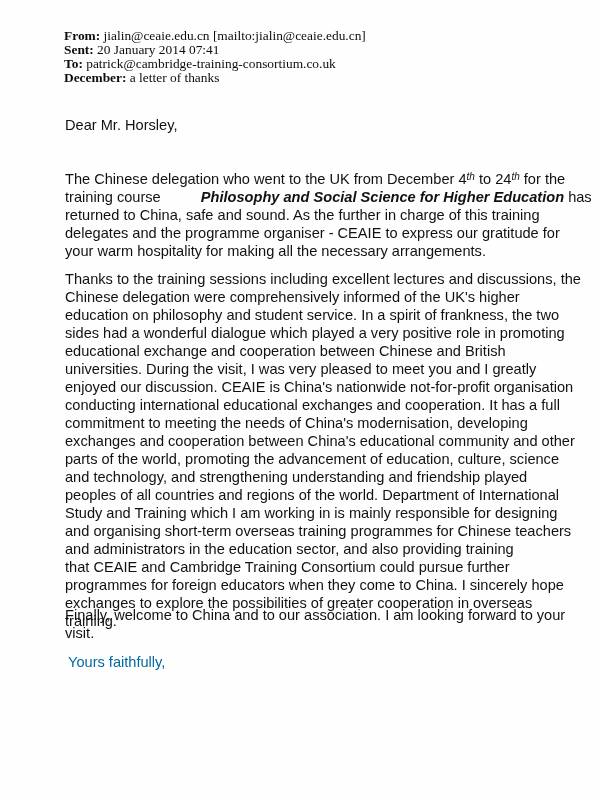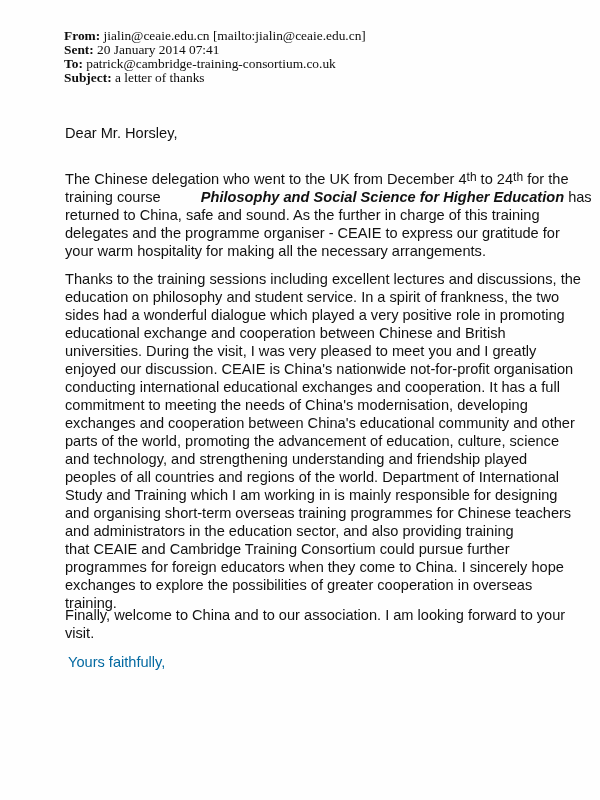--- a/index.html
+++ b/index.html
@@ -13,60 +13,61 @@
     position: absolute; left: 64px; top: 29px; width: 520px;
     font-family: "Liberation Serif", serif; font-size: 13.4px; line-height: 14px; color: #0d0d0d;
   }
   .header .row { white-space: nowrap; }
   .header .lbl { font-weight: bold; }
   .body-text {
     position: absolute; left: 65px; width: 520px;
     font-family: "Liberation Sans", sans-serif; font-size: 14.6px; line-height: 18px; color: #111;
   }
   .body-text .ln { display: block; white-space: nowrap; }
-  .salutation { top: 116px; margin-top: 8px; }
+  .salutation { top: 116px; }
   .para1 { top: 170px; }
   .para2 { top: 270px; }
   .para3 { top: 606px; }
   .closing { position: absolute; left: 68px; top: 653px; font-family: "Liberation Sans", sans-serif; font-size: 14.6px; line-height: 18px; color:#0369a1; }
-  sup { font-size: 12px; vertical-align: top; position: relative; top: -2px; }
+  sup { font-size: 10px; vertical-align: top; position: relative; top: -2px; font-style: italic; }
   .bi { font-weight: bold; font-style: italic; margin-left: 36px; }
 </style>
 </head>
 <body>
 
 <div class="page">
 
   <div class="header">
     <div class="row">
       <span class="lbl">From:</span><span> jialin@ceaie.edu.cn [mailto:jialin@ceaie.edu.cn]</span>
     </div>
     <div class="row">
       <span class="lbl">Sent:</span><span> 20 January 2014 07:41</span>
     </div>
     <div class="row">
       <span class="lbl">To:</span><span> patrick@cambridge-training-consortium.co.uk</span>
     </div>
     <div class="row">
-      <span class="lbl">Subject:</span><span> a letter of thanks</span>
+      <span class="lbl">December:</span><span> a letter of thanks</span>
     </div>
   </div>
 
   <div class="body-text salutation">Dear Mr. Horsley,</div>
 
   <div class="body-text para1">
     <span class="ln"><span>The Chinese delegation who went to the UK from December 4</span><sup>th</sup><span> to 24</span><sup>th</sup><span> for the</span></span>
     <span class="ln"><span>training course </span><span class="bi">Philosophy and Social Science for Higher Education</span><span> has</span></span>
     <span class="ln">returned to China, safe and sound. As the further in charge of this training</span>
     <span class="ln">delegates and the programme organiser - CEAIE to express our gratitude for</span>
     <span class="ln">your warm hospitality for making all the necessary arrangements.</span>
   </div>
 
   <div class="body-text para2">
     <span class="ln">Thanks to the training sessions including excellent lectures and discussions, the</span>
+    <span class="ln">Chinese delegation were comprehensively informed of the UK's higher</span>
     <span class="ln">education on philosophy and student service. In a spirit of frankness, the two</span>
     <span class="ln">sides had a wonderful dialogue which played a very positive role in promoting</span>
     <span class="ln">educational exchange and cooperation between Chinese and British</span>
     <span class="ln">universities. During the visit, I was very pleased to meet you and I greatly</span>
     <span class="ln">enjoyed our discussion. CEAIE is China's nationwide not-for-profit organisation</span>
     <span class="ln">conducting international educational exchanges and cooperation. It has a full</span>
     <span class="ln">commitment to meeting the needs of China's modernisation, developing</span>
     <span class="ln">exchanges and cooperation between China's educational community and other</span>
     <span class="ln">parts of the world, promoting the advancement of education, culture, science</span>
     <span class="ln">and technology, and strengthening understanding and friendship played</span>

